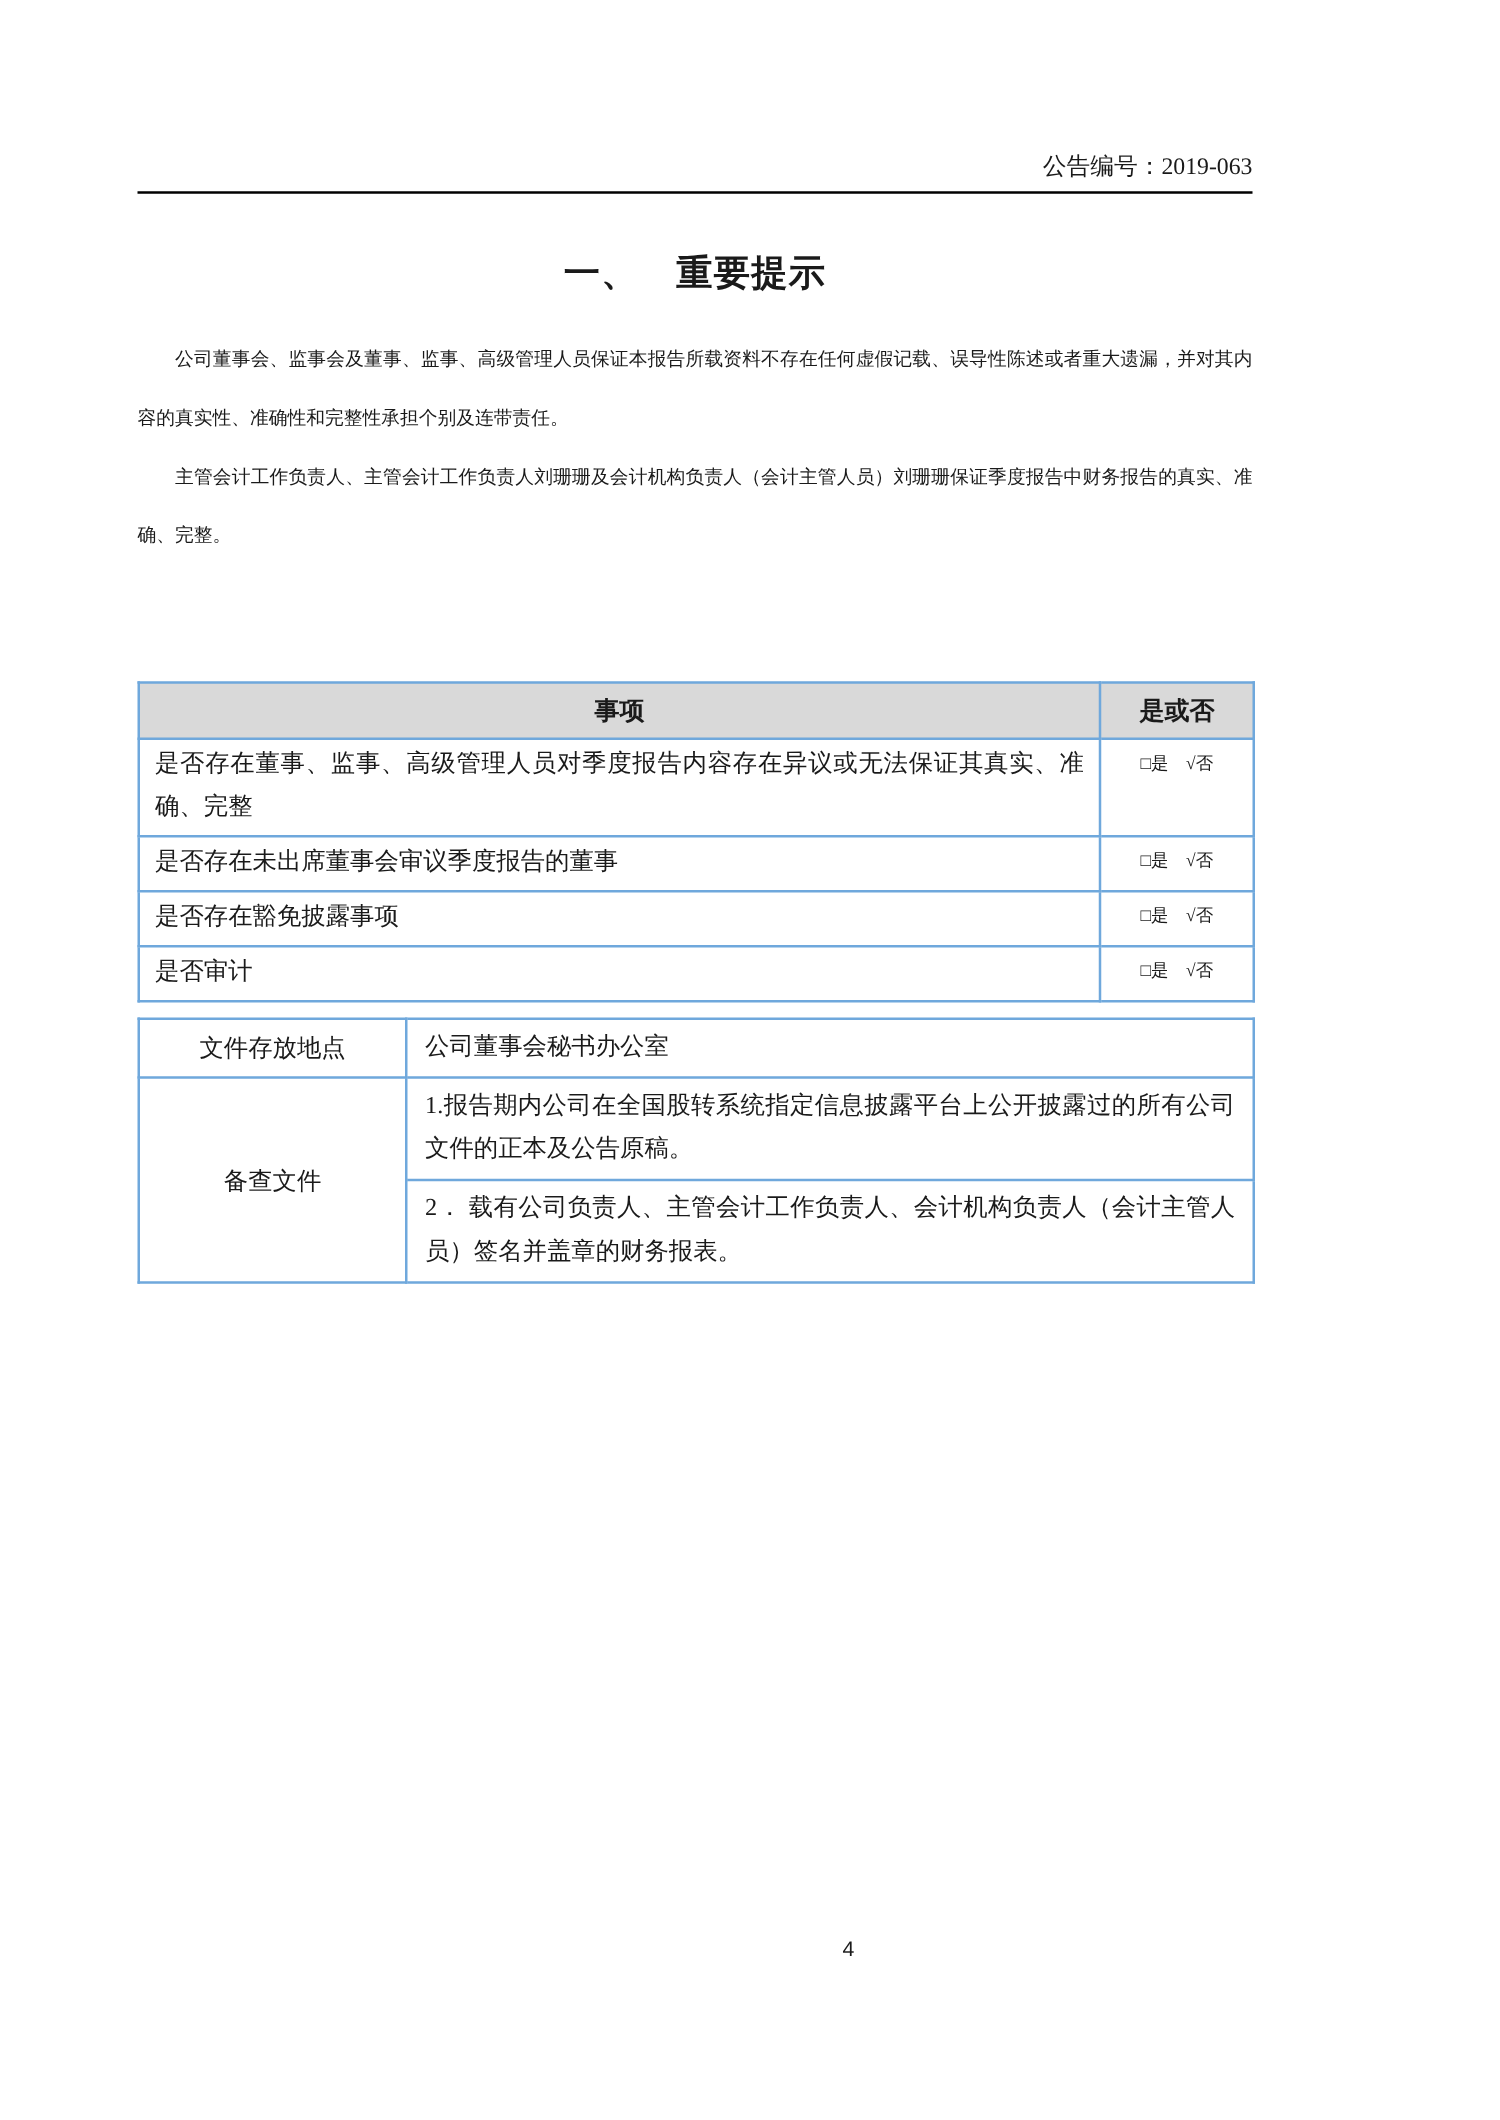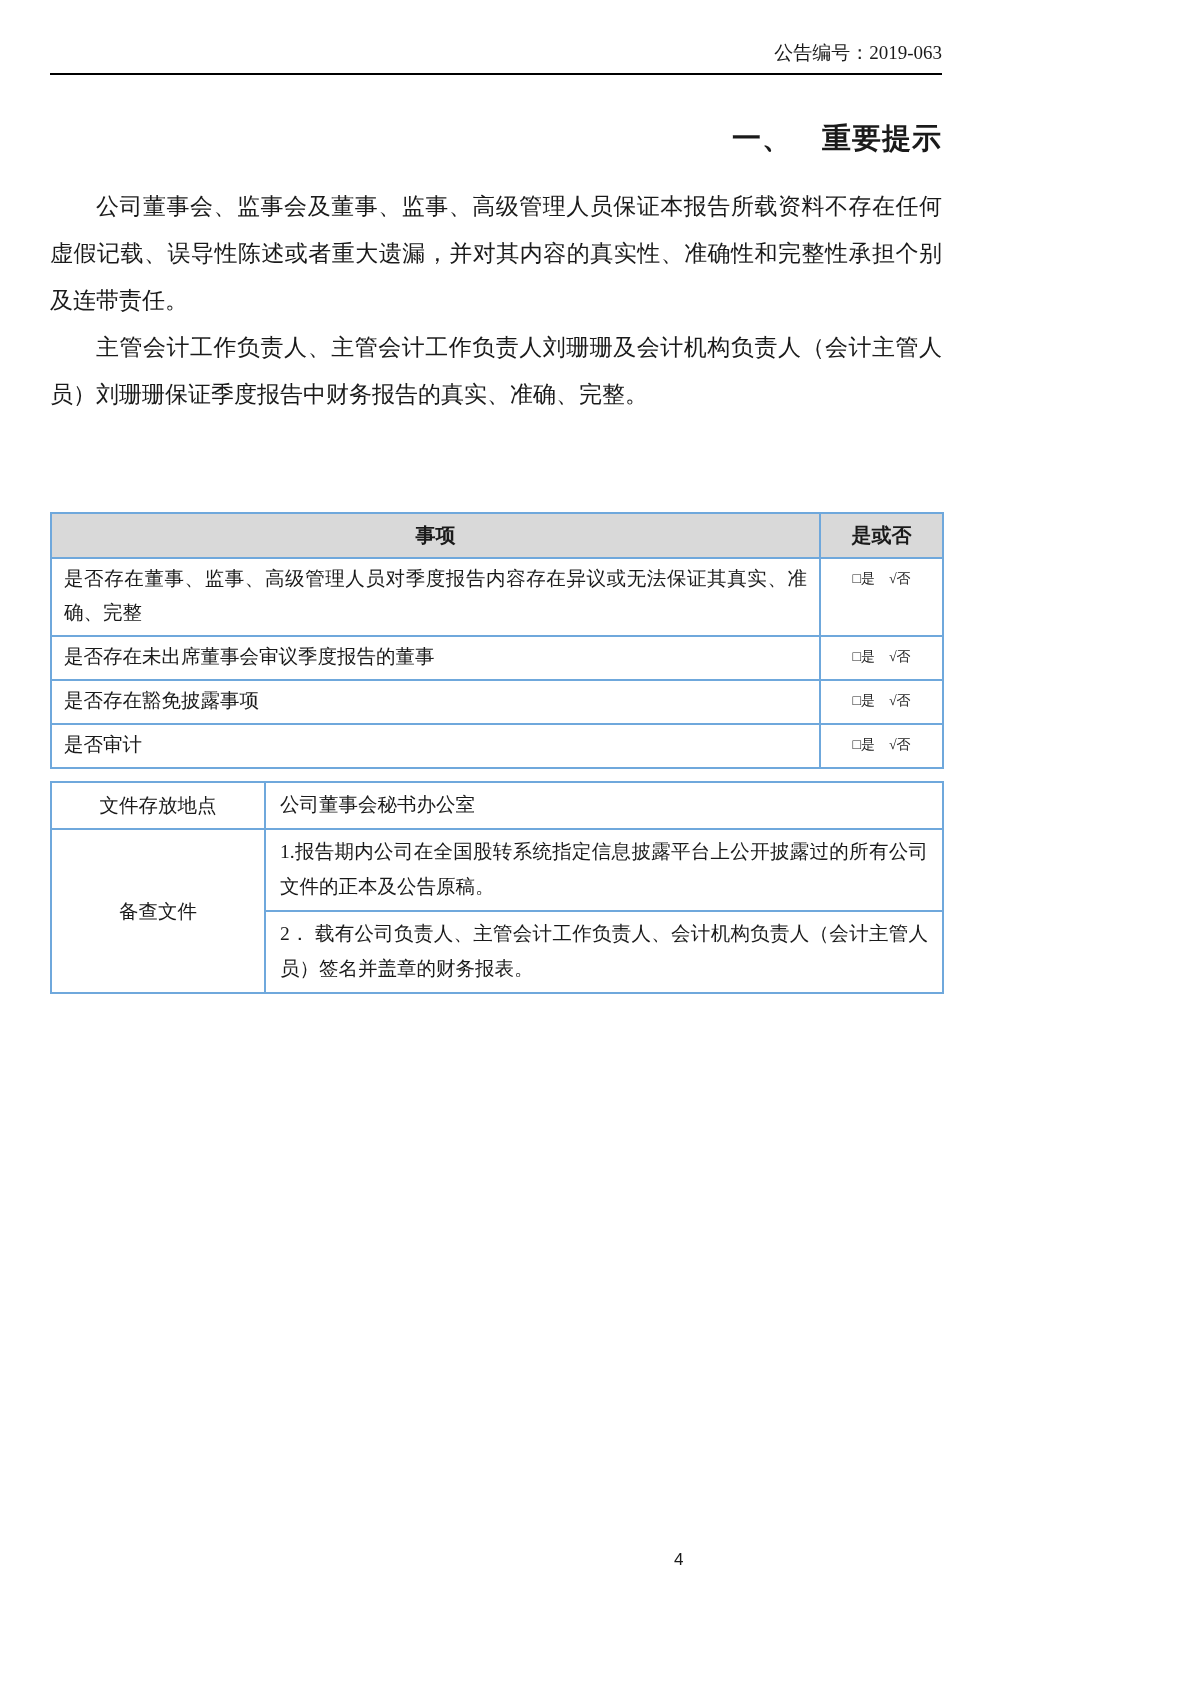--- a/index.html
+++ b/index.html
@@ -13,45 +13,44 @@
   body {
     width: 1200px;
     height: 1696px;
     background: #ffffff;
     color: var(--text);
     font-family: "Liberation Serif", "DejaVu Serif", serif;
     position: relative;
     overflow: hidden;
   }
   .content {
-    margin-left: 50px;
+    margin-left: 110px;
     width: 892px;
-    padding-top: 40px;
+    padding-top: 120px;
   }
   .doc-header {
     text-align: right;
     font-size: 19px;
     padding-bottom: 7px;
     border-bottom: 2px solid var(--rule-black);
   }
   .title {
     font-family: "Liberation Sans", "DejaVu Sans", sans-serif;
     font-size: 29px;
     font-weight: bold;
-    text-align: right;
+    text-align: center;
     margin: 44px 0 26px 0;
     letter-spacing: 1px;
   }
   .para {
-    font-size: 23px;
+    font-size: 15px;
     line-height: 47px;
     text-align: justify;
     text-indent: 2em;
     margin: 0;
-    font-family: Liberation Mono, monospace;
   }
   table { border-collapse: collapse; table-layout: fixed; }
   .matters {
     width: 892px;
     margin-top: 92px;
   }
   .matters th, .matters td {
     border: 2px solid var(--border-blue);
     vertical-align: top;
   }

